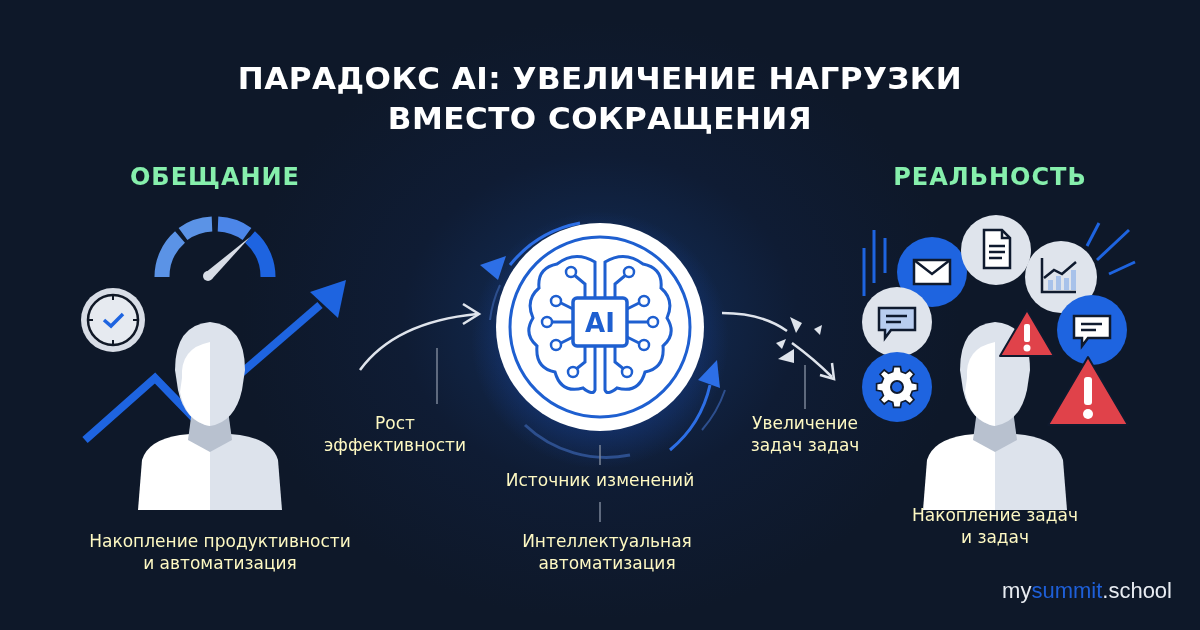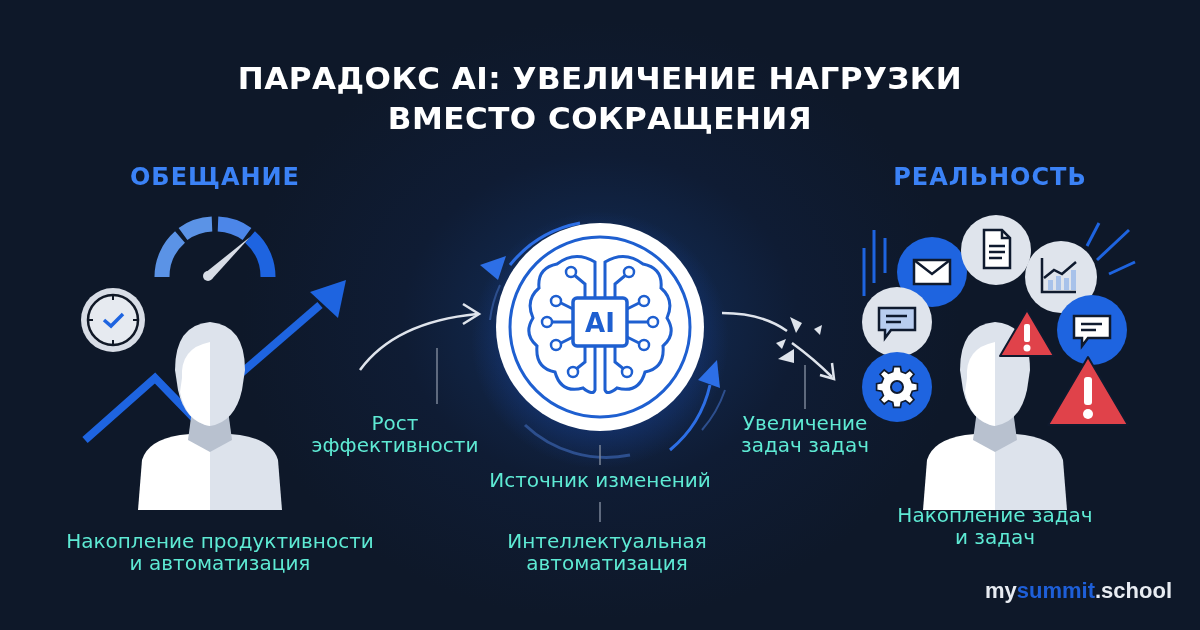--- a/index.html
+++ b/index.html
@@ -1,22 +1,22 @@
 <!DOCTYPE html>
 <html><head>
 <meta charset="utf-8">
 <style>
   html,body{margin:0;padding:0;}
   body{width:1200px;height:630px;overflow:hidden;background:#0f1a2e;font-family:"Liberation Sans","DejaVu Sans",sans-serif;position:relative;}
   .bg{position:absolute;inset:0;background:radial-gradient(ellipse 360px 300px at 600px 320px,#13305e 0%,#0f1c34 55%,#0e1829 100%);}
   .abs{position:absolute;}
   .title{left:0;width:1200px;top:58px;text-align:center;color:#fff;font-family:"DejaVu Sans",sans-serif;font-weight:bold;font-size:31px;line-height:40px;letter-spacing:0.5px;}
-  .heading{color:#3b82f6;font-family:"DejaVu Sans",sans-serif;font-weight:bold;font-size:24px;letter-spacing:1px;text-align:center;}
-  .caption{color:#5eead4;font-family:"DejaVu Sans",sans-serif;font-size:20px;line-height:22px;text-align:center;}
-  .brand{right:28px;top:578px;font-family:"Liberation Sans",sans-serif;font-weight:bold;font-size:22px;color:#e8ecf2;}
+  .heading{color:#86efac;font-family:"DejaVu Sans",sans-serif;font-weight:bold;font-size:24px;letter-spacing:1px;text-align:center;}
+  .caption{color:#fef9c3;font-family:"DejaVu Sans",sans-serif;font-size:17px;line-height:22px;text-align:center;}
+  .brand{right:28px;top:578px;font-family:"Liberation Sans",sans-serif;font-weight:normal;font-size:22px;color:#e8ecf2;}
   .brand .hl{color:#1e5fd8;}
   svg{position:absolute;overflow:visible;}
 </style>
 </head>
 <body>
 
 <div class="bg"></div>
 
 <div class="abs title">
   <div>ПАРАДОКС AI: УВЕЛИЧЕНИЕ НАГРУЗКИ</div>

